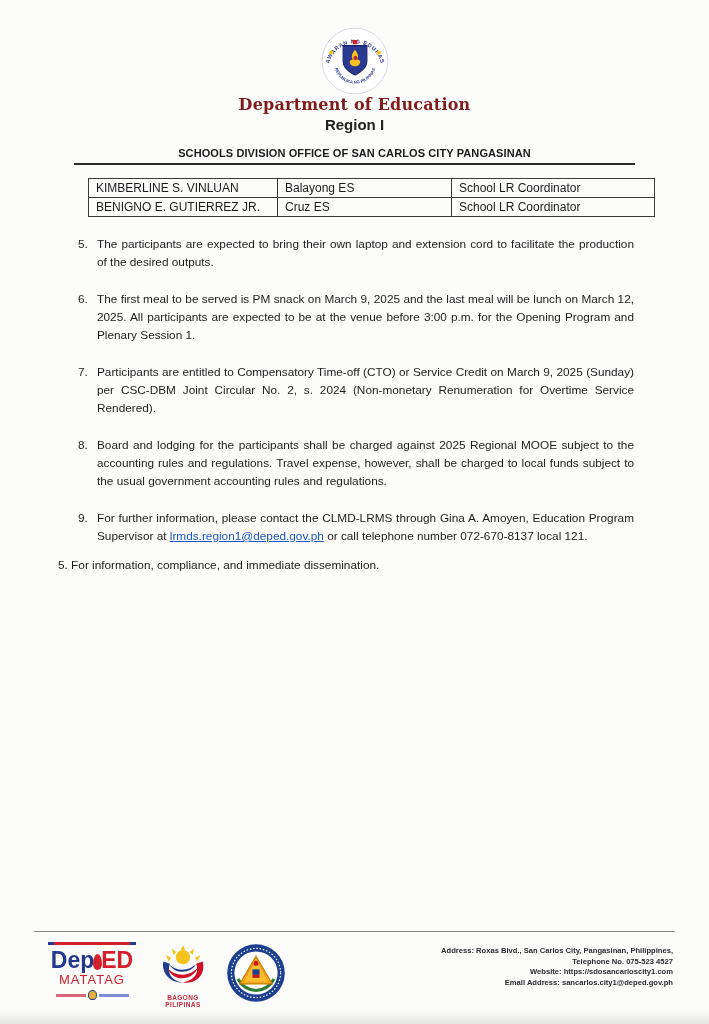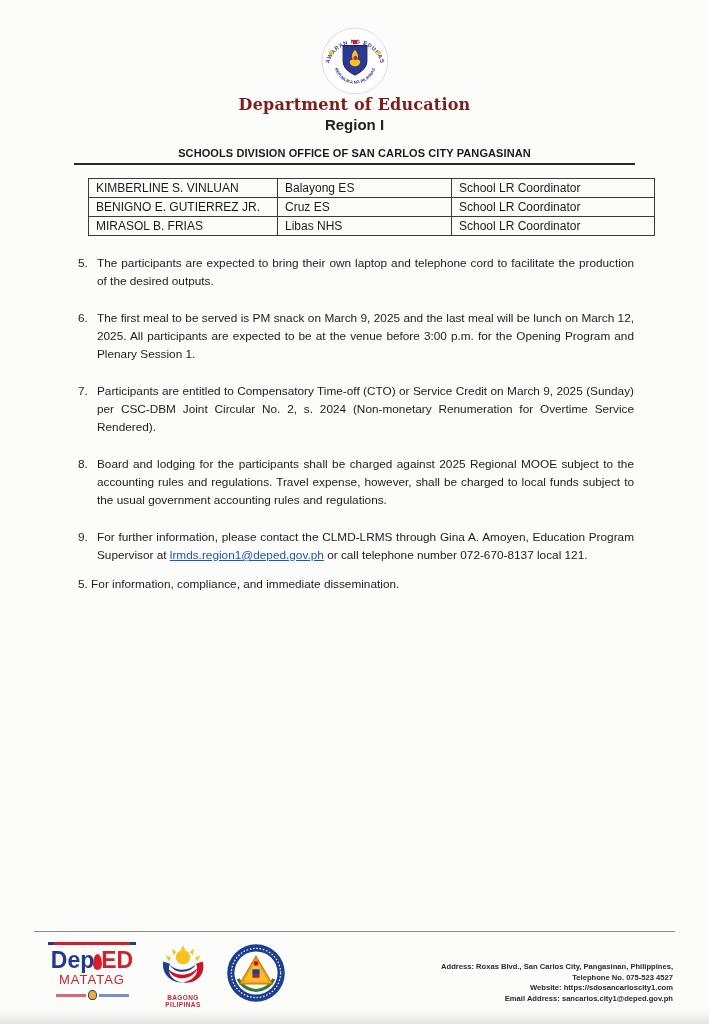--- a/index.html
+++ b/index.html
@@ -58,21 +58,21 @@
   
   .items{margin:18px 75px 0 78px;}
   .item{display:flex;margin-bottom:19px;}
   .item-num{width:19px;flex:none;font-size:11.8px;line-height:18px;}
   .item-text{
     flex:1;font-size:11.8px;line-height:18px;
     text-align:justify;color:#1c1c1e;
   }
   .email-link{color:#1a56c4;text-decoration:underline;cursor:pointer;}
   .closing-line{
-    margin:-8px 75px 0 78px;
+    margin:-8px 75px 0 58px;
     font-size:11.8px;line-height:18px;color:#1c1c1e;
   }
 
   
   .footer{
     position:absolute;left:0;bottom:16px;width:709px;
   }
   .footer-rule{margin:0 34px 8px 34px;border-top:1.4px solid #8a8a86;}
   .footer-body{display:flex;align-items:flex-start;padding:0 36px 0 44px;}
   .footer-logos{display:flex;align-items:flex-start;gap:10px;}
@@ -98,21 +98,20 @@
   .bagong-svg{width:56px;height:46px;}
   .bagong-caption{color:#c4273b;font-weight:bold;font-size:6.5px;letter-spacing:0.4px;margin-top:1px;}
 
   .division-seal{margin-top:3px;}
   .division-svg{width:60px;height:60px;}
 
   .footer-address{
     margin-left:auto;text-align:right;
     font-size:7.6px;line-height:10.5px;font-weight:bold;color:#2a2a30;
     padding-top:6px;
-    margin-top:16px;
   }
 </style>
 </head>
 <body>
 
 <div class="page">
 
   <div class="letterhead">
     <div class="seal-wrap">
       <svg class="seal-svg" viewBox="0 0 100 100">
@@ -146,33 +145,28 @@
       <tr>
         <td class="col-name">KIMBERLINE S. VINLUAN</td>
         <td class="col-school">Balayong ES</td>
         <td class="col-role">School LR Coordinator</td>
       </tr>
       <tr>
         <td class="col-name">BENIGNO E. GUTIERREZ JR.</td>
         <td class="col-school">Cruz ES</td>
         <td class="col-role">School LR Coordinator</td>
       </tr>
-      <tr>
-        <td class="col-name">MIRASOL B. FRIAS</td>
-        <td class="col-school">Libas NHS</td>
-        <td class="col-role">School LR Coordinator</td>
-      </tr>
     </tbody>
   </table>
 
   <div class="items">
 
     <div class="item">
       <span class="item-num">5.</span>
-      <div class="item-text">The participants are expected to bring their own laptop and telephone cord to facilitate the production of the desired outputs.</div>
+      <div class="item-text">The participants are expected to bring their own laptop and extension cord to facilitate the production of the desired outputs.</div>
     </div>
 
     <div class="item">
       <span class="item-num">6.</span>
       <div class="item-text">The first meal to be served is PM snack on March 9, 2025 and the last meal will be lunch on March 12, 2025. All participants are expected to be at the venue before 3:00 p.m. for the Opening Program and Plenary Session 1.</div>
     </div>
 
     <div class="item">
       <span class="item-num">7.</span>
       <div class="item-text">Participants are entitled to Compensatory Time-off (CTO) or Service Credit on March 9, 2025 (Sunday) per CSC-DBM Joint Circular No. 2, s. 2024 (Non-monetary Renumeration for Overtime Service Rendered).</div>

